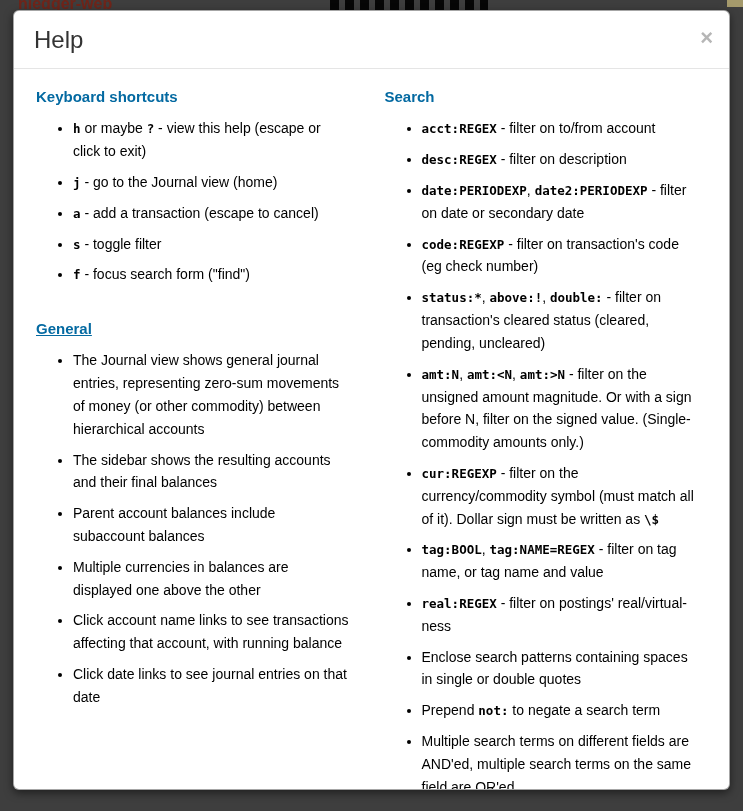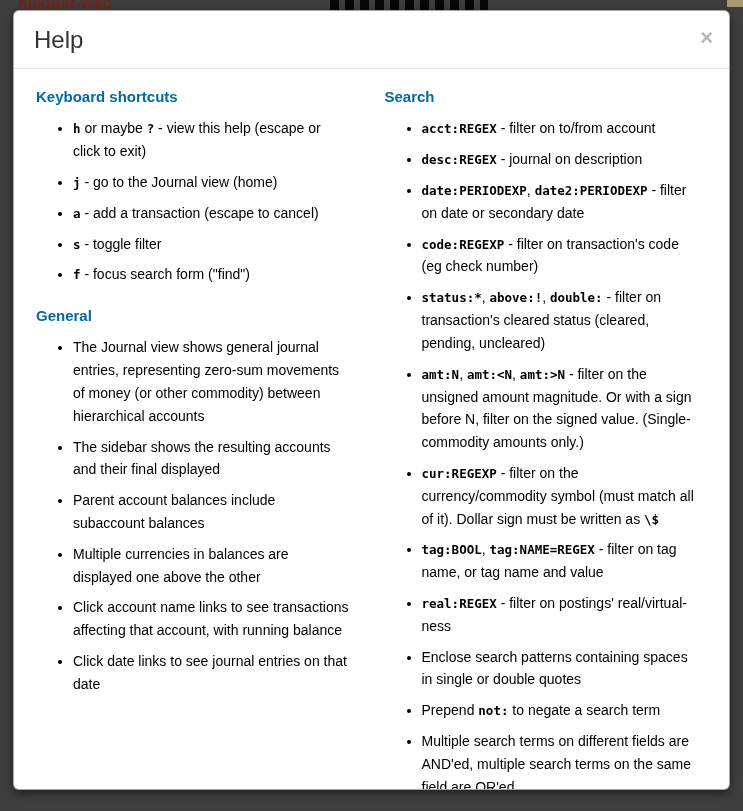--- a/index.html
+++ b/index.html
@@ -100,21 +100,22 @@
     line-height: 1.63;
   }
   .col h2 {
     font-size: 15px;
     font-weight: 700;
     color: #0369a1;
     margin: 0 0 10px 0;
     line-height: 1.4;
   }
   .col ul + h2 {
-    margin-top: 19px;
+    margin-top: 32px;
+    text-decoration: underline;
   }
   .col ul {
     margin: 0 0 14px 0;
     padding-left: 29px;
     list-style-type: disc;
   }
   .col li {
     margin: 8px;
   }
   code {
@@ -143,32 +144,32 @@
       <ul>
           <li><code>h</code><span> or maybe </span><code>?</code><span> - view this help (escape or click to exit)</span></li>
           <li><code>j</code><span> - go to the Journal view (home)</span></li>
           <li><code>a</code><span> - add a transaction (escape to cancel)</span></li>
           <li><code>s</code><span> - toggle filter</span></li>
           <li><code>f</code><span> - focus search form ("find")</span></li>
         </ul>
       <h2>General</h2>
       <ul>
           <li><span>The Journal view shows general journal entries, representing zero-sum movements of money (or other commodity) between hierarchical accounts</span></li>
-          <li><span>The sidebar shows the resulting accounts and their final displayed</span></li>
+          <li><span>The sidebar shows the resulting accounts and their final balances</span></li>
           <li><span>Parent account balances include subaccount balances</span></li>
           <li><span>Multiple currencies in balances are displayed one above the other</span></li>
           <li><span>Click account name links to see transactions affecting that account, with running balance</span></li>
           <li><span>Click date links to see journal entries on that date</span></li>
         </ul>
     </div>
     <div class="col">
       <h2>Search</h2>
       <ul>
           <li><code>acct:REGEX</code><span> - filter on to/from account</span></li>
-          <li><code>desc:REGEX</code><span> - journal on description</span></li>
+          <li><code>desc:REGEX</code><span> - filter on description</span></li>
           <li><code>date:PERIODEXP</code><span>, </span><code>date2:PERIODEXP</code><span> - filter on date or secondary date</span></li>
           <li><code>code:REGEXP</code><span> - filter on transaction's code (eg check number)</span></li>
           <li><code>status:*</code><span>, </span><code>above:!</code><span>, </span><code>double:</code><span> - filter on transaction's cleared status (cleared, pending, uncleared)</span></li>
           <li><code>amt:N</code><span>, </span><code>amt:&lt;N</code><span>, </span><code>amt:&gt;N</code><span> - filter on the unsigned amount magnitude. Or with a sign before N, filter on the signed value. (Single-commodity amounts only.)</span></li>
           <li><code>cur:REGEXP</code><span> - filter on the currency/commodity symbol (must match all of it). Dollar sign must be written as </span><code>\$</code></li>
           <li><code>tag:BOOL</code><span>, </span><code>tag:NAME=REGEX</code><span> - filter on tag name, or tag name and value</span></li>
           <li><code>real:REGEX</code><span> - filter on postings' real/virtual-ness</span></li>
           <li><span>Enclose search patterns containing spaces in single or double quotes</span></li>
           <li><span>Prepend </span><code>not:</code><span> to negate a search term</span></li>
           <li><span>Multiple search terms on different fields are AND'ed, multiple search terms on the same field are OR'ed</span></li>

